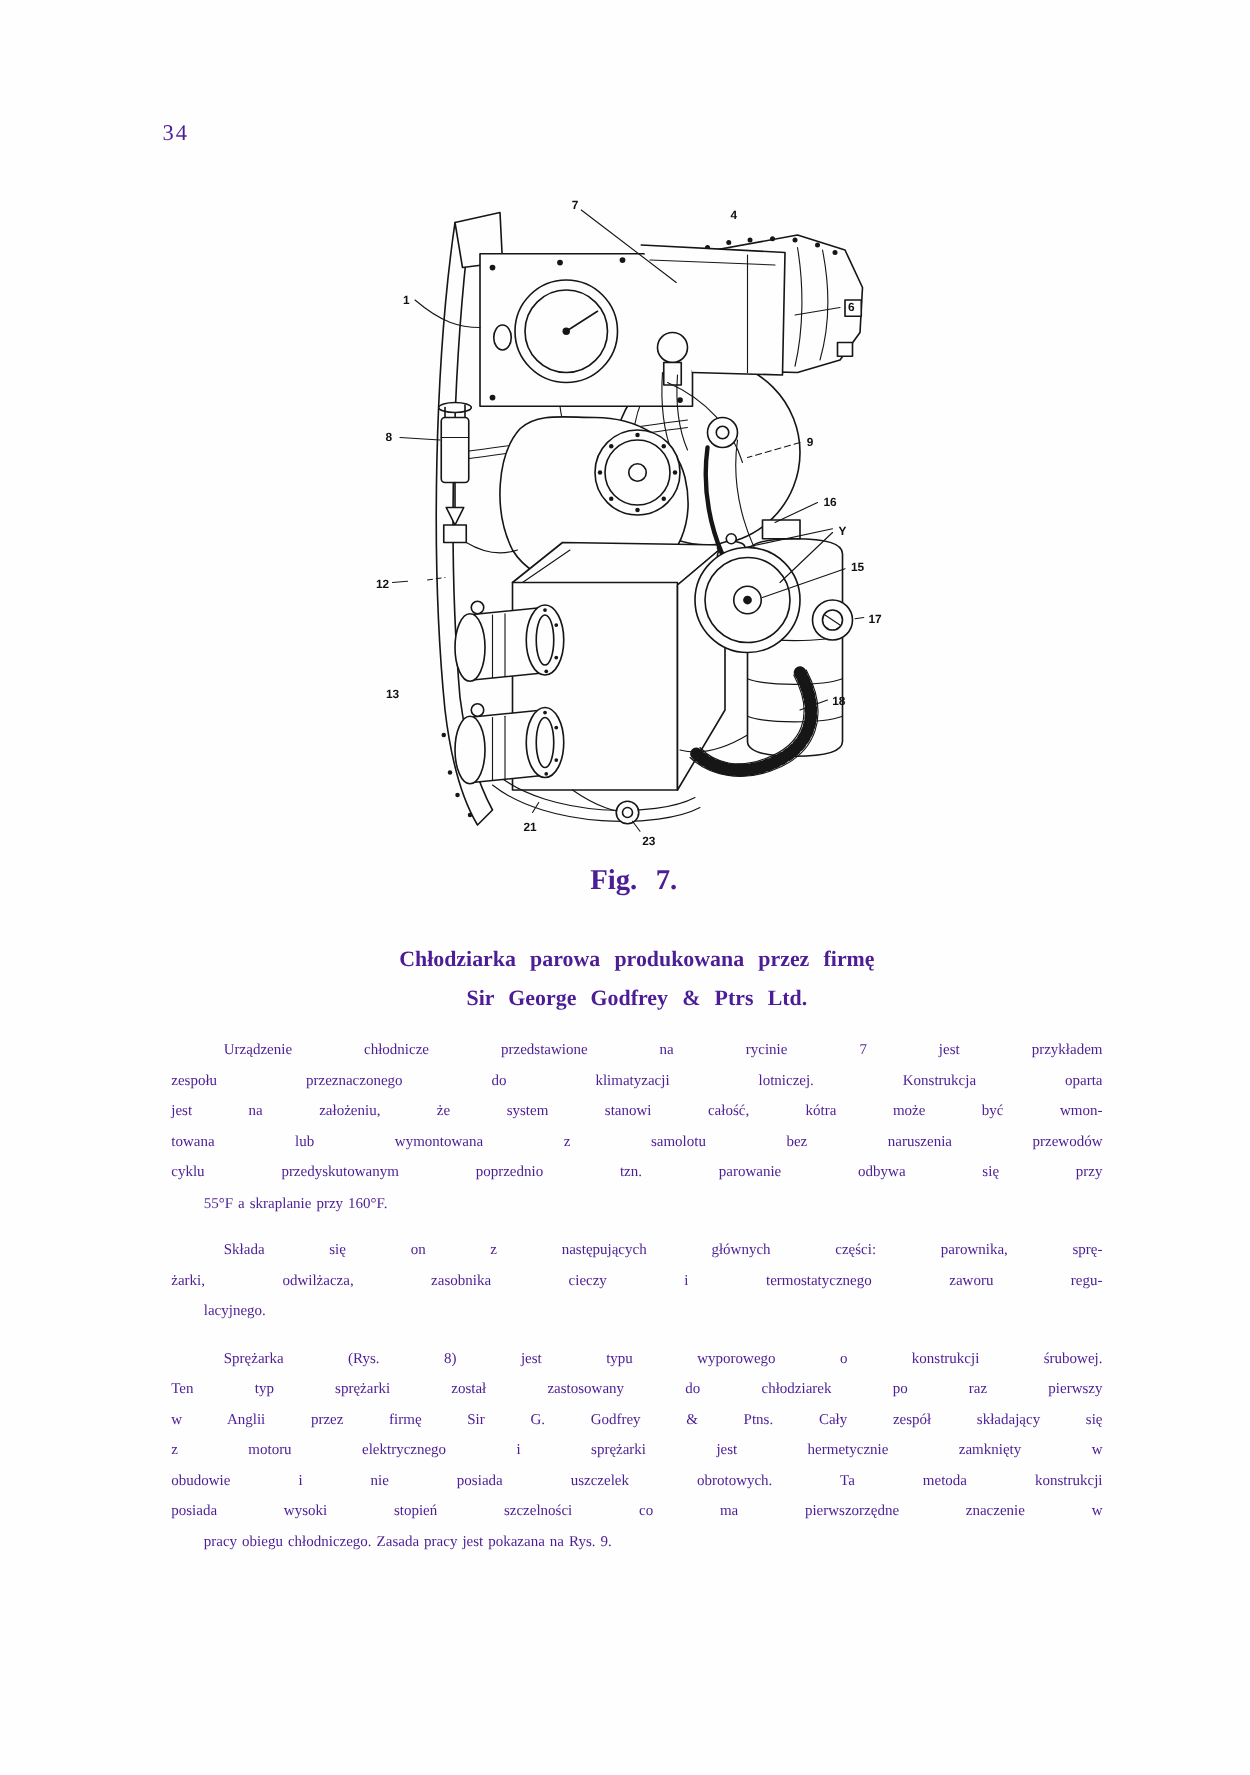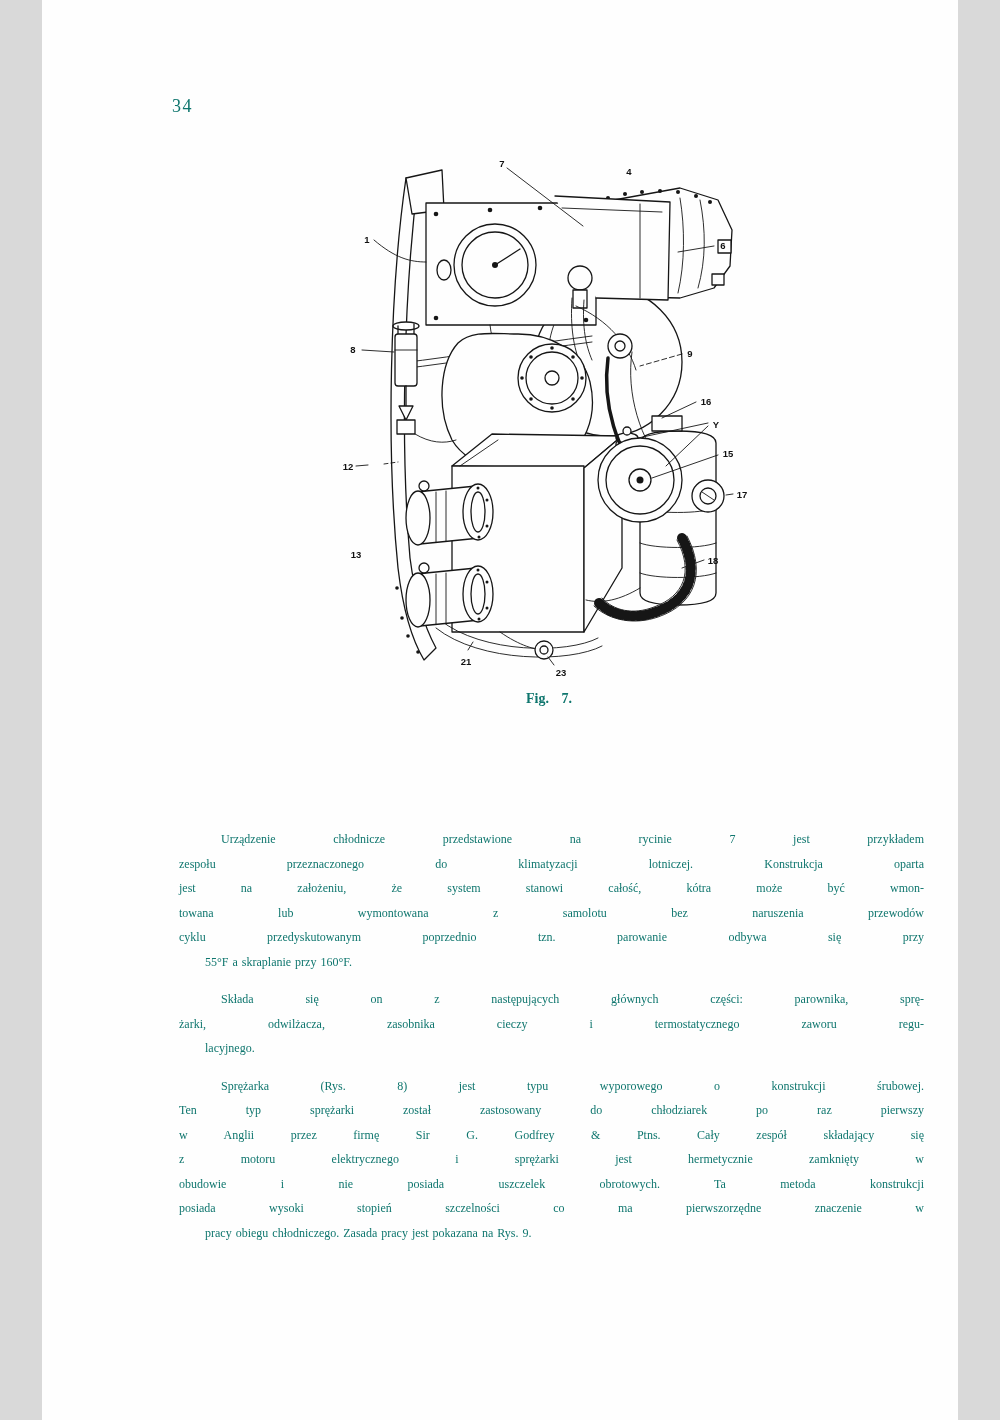--- a/index.html
+++ b/index.html
@@ -1,35 +1,35 @@
 <!DOCTYPE html>
 <html><head>
 <meta charset="utf-8">
 <style>
   html,body{margin:0;padding:0;background:#d9d9d9;}
   .page{
     position:relative;
-    width:916px;height:1420px;
+    width:1000px;height:1420px;
     background:#fefefe;
     font-family:"Liberation Serif", serif;
-    color:#0f766e;
+    color:#4c1d95;
     overflow:hidden;
     margin:0 auto;
   }
   .page-number{
     position:absolute;left:130px;top:96px;
     font-size:18px;letter-spacing:1.5px;
   }
   .figure{
     position:absolute;left:298px;top:148px;width:418px;height:545px;
   }
   .figure svg{width:100%;height:100%;display:block;}
   .fig-caption{
     position:absolute;left:298px;top:691px;width:418px;
-    text-align:center;font-weight:bold;font-size:14px;word-spacing:9px;
+    text-align:center;font-weight:bold;font-size:23px;word-spacing:9px;
   }
   .heading{
     position:absolute;left:137px;top:752px;width:745px;
     text-align:center;font-weight:bold;font-size:17.5px;line-height:31px;
     word-spacing:7px;
   }
   .body-text{
     position:absolute;left:137px;top:827px;width:745px;
     font-size:12px;line-height:24.5px;word-spacing:1px;
   }
@@ -234,20 +234,24 @@
       <text x="388" y="309">15</text>
       <text x="402" y="350">17</text>
       <text x="373" y="416">18</text>
       <text x="126" y="517">21</text>
       <text x="221" y="528">23</text>
     </svg>
   </div>
 
   <div class="fig-caption">Fig. 7.</div>
 
+  <div class="heading">
+    <div>Chłodziarka parowa produkowana przez firmę</div>
+    <div>Sir George Godfrey &amp; Ptrs Ltd.</div>
+  </div>
 
   <div class="body-text" id="body-text">
       <div class="para">
         <div class="tline first">Urządzenie chłodnicze przedstawione na rycinie 7 jest przykładem</div>
         <div class="tline">zespołu przeznaczonego do klimatyzacji lotniczej. Konstrukcja oparta</div>
         <div class="tline">jest na założeniu, że system stanowi całość, kótra może być wmon-</div>
         <div class="tline">towana lub wymontowana z samolotu bez naruszenia przewodów</div>
         <div class="tline">cyklu przedyskutowanym poprzednio tzn. parowanie odbywa się przy</div>
         <div class="tline last">55°F a skraplanie przy 160°F.</div>
       </div>

